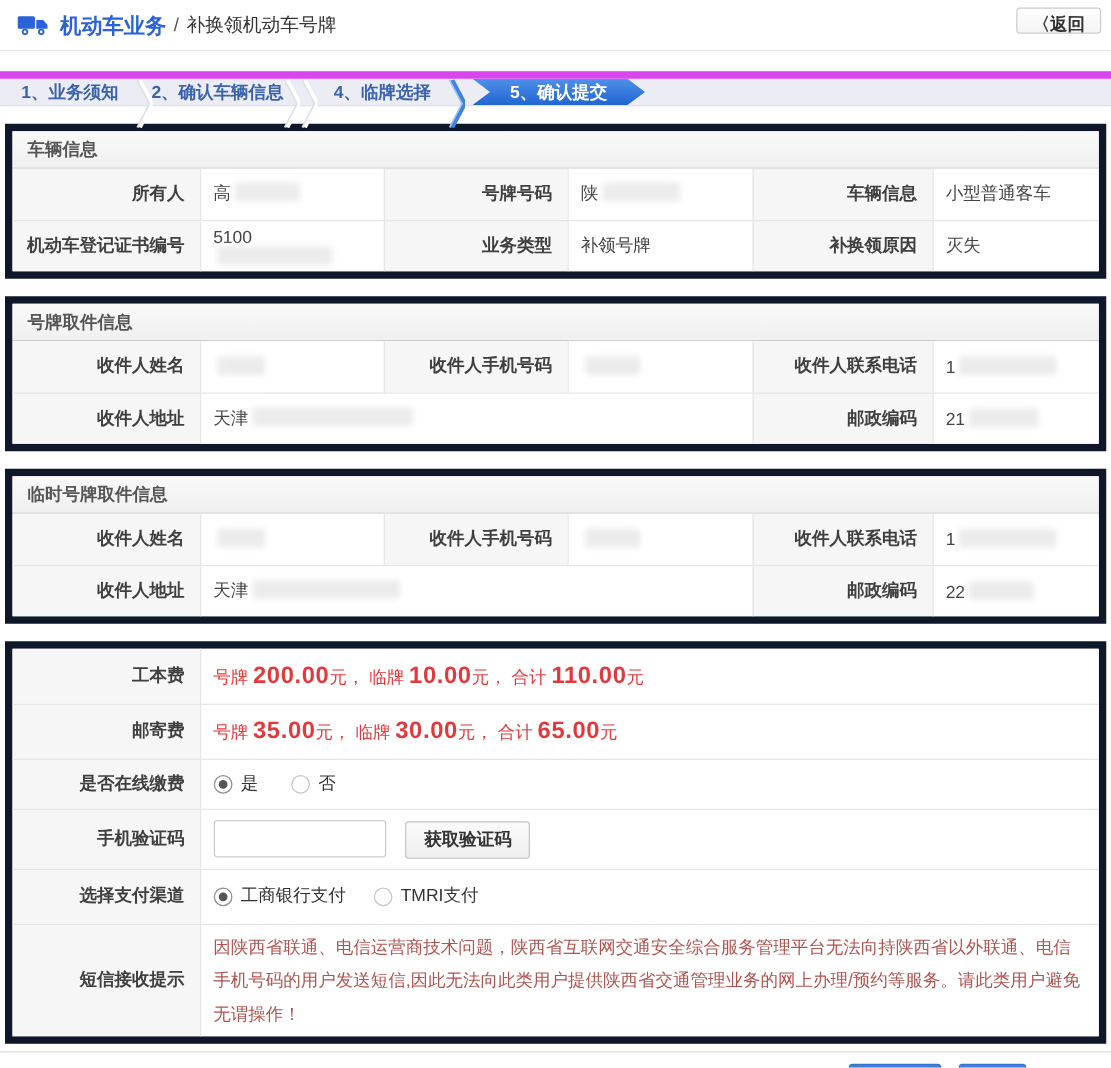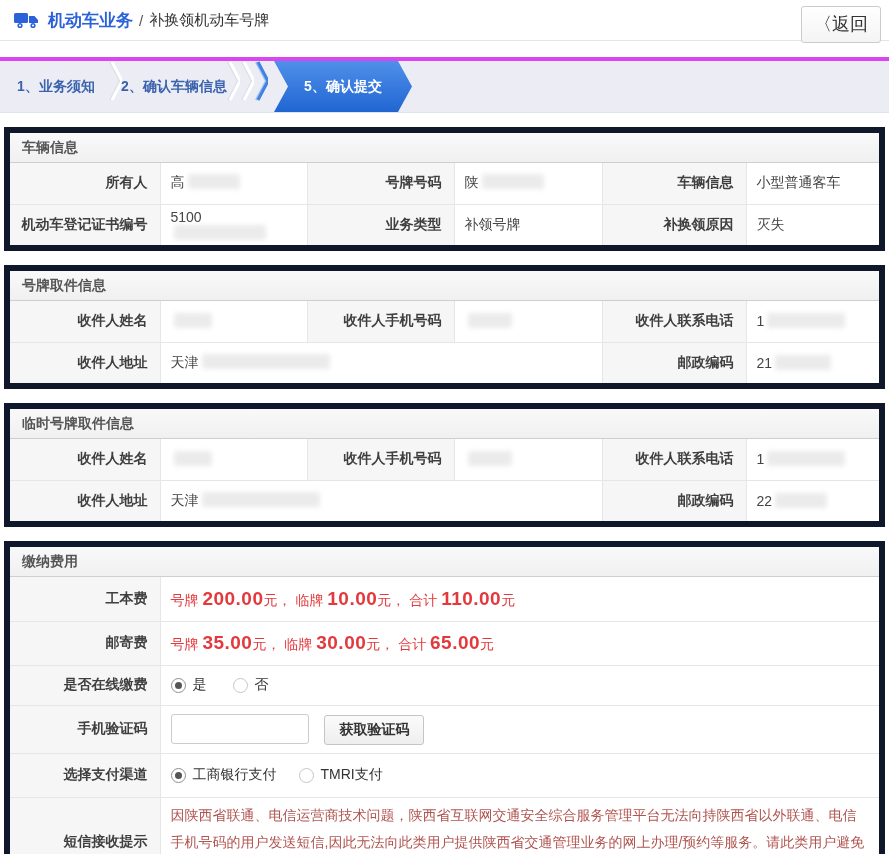--- a/index.html
+++ b/index.html
@@ -5,25 +5,25 @@
   * { box-sizing: border-box; margin: 0; padding: 0; }
   html,body { width: 889px; height: 854px; background:#fff;
     font-family: "Liberation Sans", "DejaVu Sans", sans-serif; font-size:14px; color:#333; }
 
   
   .topbar { height:41px; border-bottom:1px solid #e4e4e4; display:flex; align-items:center; padding:0 8px 0 14px; position:relative; }
   .truck { width:26px; height:18px; margin-right:8px; flex:0 0 auto; }
   .app-title { color:#2b62d9; font-size:17px; font-weight:bold; }
   .crumb-sep { color:#555; margin:0 6px; font-size:15px; }
   .page-title { color:#333; font-size:15px; }
-  .back-btn { position:absolute; right:8px; top:6px; height:37px; padding:0 12px; background:linear-gradient(#ffffff,#f4f4f4);
-    border:1px solid #ccc; border-radius:3px; font-size:18px; font-weight:normal; color:#333; cursor:pointer; line-height:25px; }
-
-  
-  .steps { margin-top:16px; height:56px; background:#ecedf4; border-top:4px solid #d946ef; border-bottom:1px solid #e0e2ec;
+  .back-btn { position:absolute; right:8px; top:6px; height:21px; padding:0 12px; background:linear-gradient(#ffffff,#f4f4f4);
+    border:1px solid #ccc; border-radius:3px; font-size:14px; font-weight:bold; color:#333; cursor:pointer; line-height:25px; }
+
+  
+  .steps { margin-top:16px; height:28px; background:#ecedf4; border-top:6px solid #d946ef; border-bottom:1px solid #e0e2ec;
     display:flex; align-items:stretch; padding-left:4px; }
   .step { width:104px; display:flex; align-items:center; justify-content:center;
     color:#3a62ad; font-weight:bold; font-size:14px; white-space:nowrap; }
   .step-sep { width:14px; height:40px; flex:0 0 auto; }
   .step.active { width:138px; margin-left:6px; color:#fff; background:linear-gradient(#4f90e9,#2165d2);
     clip-path:polygon(0 0, calc(100% - 14px) 0, 100% 50%, calc(100% - 14px) 100%, 0 100%, 14px 50%); }
 
   
   .section { margin:14px 4px 0 4px; border:6px solid #0f172a; }
   .section-title { height:30px; line-height:29px; background:linear-gradient(#f9f9f9,#f0f0f0);
@@ -87,20 +87,21 @@
     </svg>
   <div class="step">2、确认车辆信息</div>
   <svg class="step-sep" viewBox="0 0 14 40">
       <polyline points="2,1 12,20 2,39" fill="none" stroke="#dcdfe9" stroke-width="2"></polyline>
       <polyline points="4,1 14,20 4,39" fill="none" stroke="#ffffff" stroke-width="3"></polyline>
     </svg>
   <svg class="step-sep" viewBox="0 0 14 40">
       <polyline points="2,1 12,20 2,39" fill="none" stroke="#dcdfe9" stroke-width="2"></polyline>
       <polyline points="4,1 14,20 4,39" fill="none" stroke="#ffffff" stroke-width="3"></polyline>
     </svg>
+  <div class="step">4、临牌选择</div>
   <svg class="step-sep" viewBox="0 0 14 40">
       <polyline points="2,1 12,20 2,39" fill="none" stroke="#9cc0ef" stroke-width="2"></polyline>
       <polyline points="4,1 14,20 4,39" fill="none" stroke="#3f82e2" stroke-width="3"></polyline>
     </svg>
   <div class="step active">5、确认提交</div>
 </div>
 
 <div class="section">
   <div class="section-title">车辆信息</div>
   <table>
@@ -187,21 +188,20 @@
       <td class="lbl">收件人地址</td>
       <td colspan="3"><span>天津</span><span class="redact" style="width:118px"></span></td>
       <td class="lbl">邮政编码</td>
       <td><span>22</span><span class="redact" style="width:52px"></span></td>
     </tr>
   </tbody>
     </table>
 </div>
 
 <div class="section">
-  <div class="section-title">缴纳费用</div>
   <table>
     <colgroup>
         <col style="width:150px">
         <col>
       </colgroup>
     <tbody>
         <tr>
       <td class="lbl fee-cell">工本费</td>
       <td class="fee-cell">
         <span class="fee-line">

